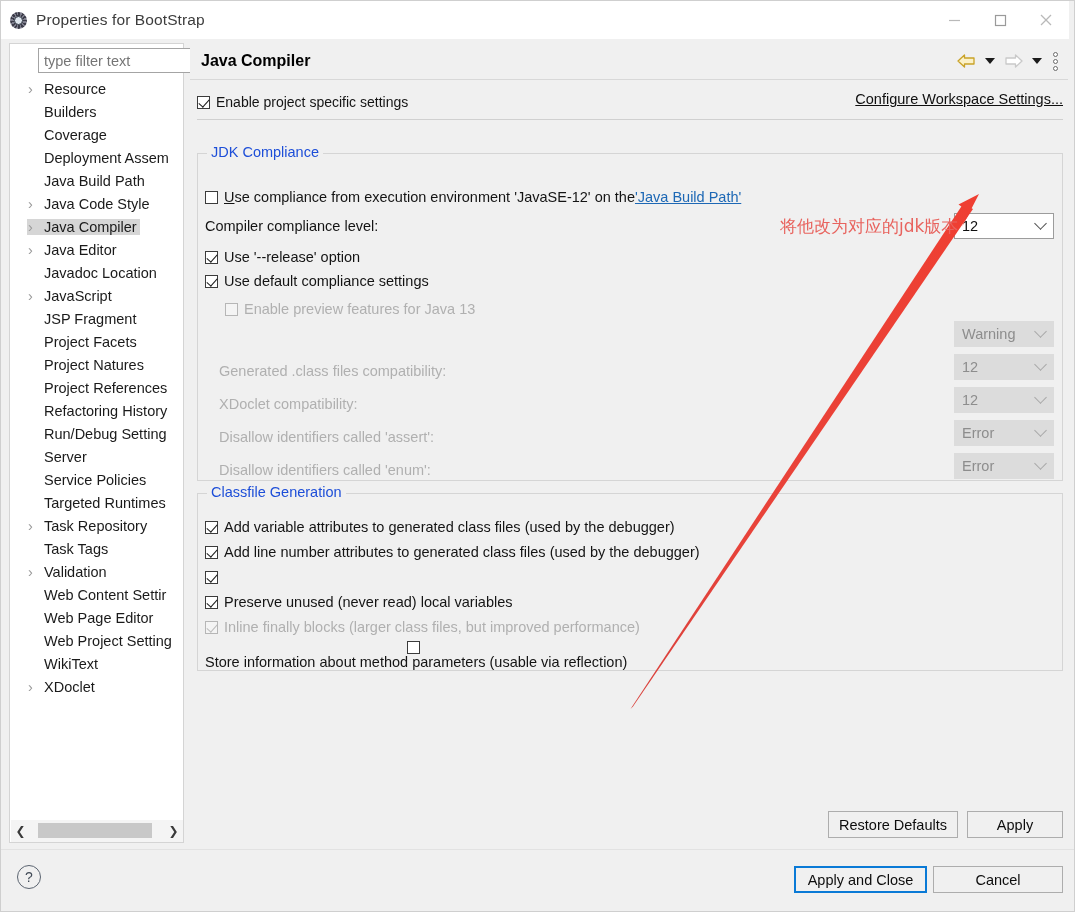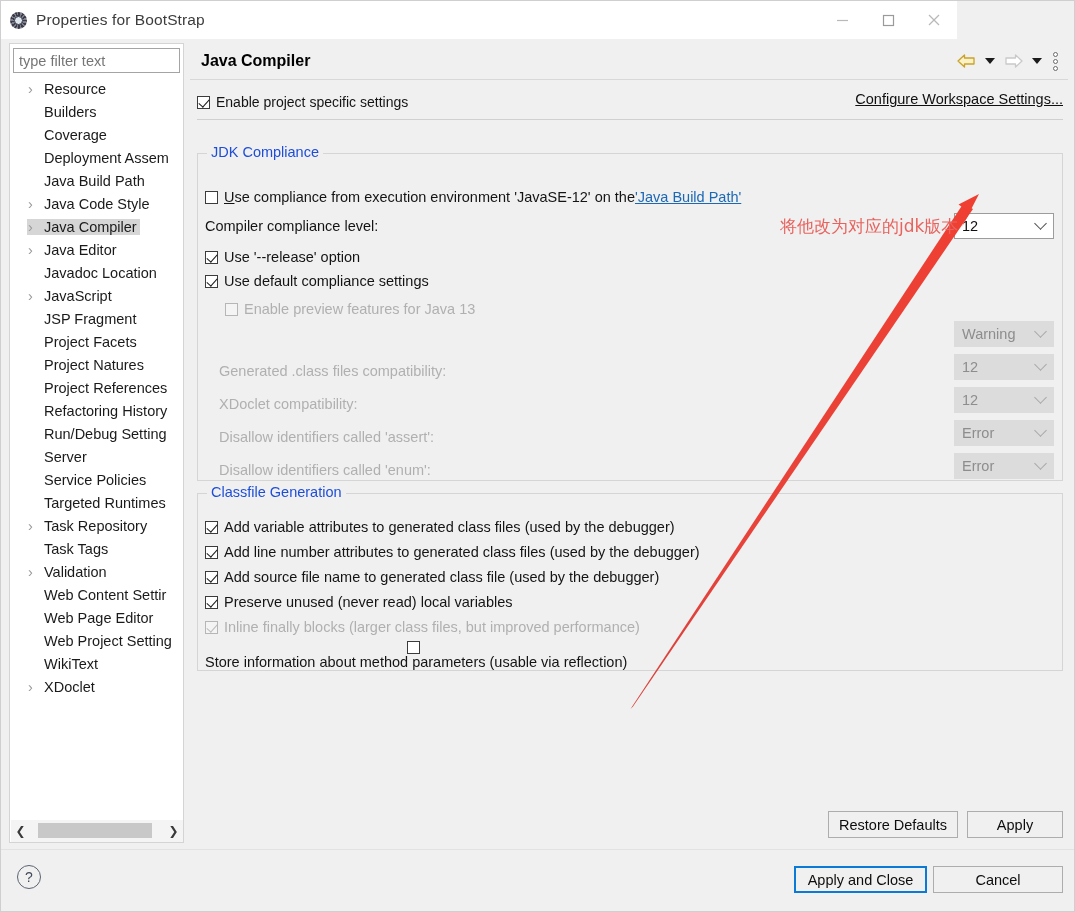--- a/index.html
+++ b/index.html
@@ -16,21 +16,21 @@
   #root {
     position: relative;
     width: 1075px; height: 912px;
     background: #f0f0f0;
     border: 1px solid #cfcfcf;
     overflow: hidden;
   }
 
   
   #titlebar {
-    position: absolute; left: 0; top: 0; width: 956px; height: 38px;
+    position: absolute; left: 0; top: 0; width: 1068px; height: 38px;
     background: #ffffff;
     display: flex; align-items: center;
   }
   #app-icon {
     width: 17px; height: 17px; margin-left: 9px; margin-right: 9px;
     position: relative; flex: none;
   }
   #app-icon .ring {
     position: absolute; left: 0; top: 0; width: 17px; height: 17px;
     border-radius: 50%;
@@ -60,21 +60,21 @@
     border: 1px solid #d4d4d4;
   }
   #filter-wrap {
     position: absolute; left: 3px; top: 4px; width: 167px; height: 25px;
   }
   #filter-input {
     width: 100%; height: 25px;
     border: 1px solid #a4a4a4; background: #ffffff;
     font-family: "Liberation Sans", sans-serif;
     font-size: 14.5px; color: #5d5d5d;
-    padding: 0 5px; outline: none;
+    padding: 0 5px; outline: none; margin-left: 25px;
   }
   #tree-scroll {
     position: absolute; left: 1px; top: 33px; width: 172px; height: 742px;
     overflow: hidden;
   }
   .tree-item {
     position: relative; height: 23px;
     display: flex; align-items: center;
     padding-left: 16px;
     white-space: nowrap;
@@ -508,21 +508,20 @@
           <div class="row" style="left: 7px; top: 22px;">
             <div class="cb checked"></div>
             <span class="lbl">Add variable attributes to generated class files (used by the debugger)</span>
           </div>
           <div class="row" style="left: 7px; top: 47px;">
             <div class="cb checked"></div>
             <span class="lbl">Add line number attributes to generated class files (used by the debugger)</span>
           </div>
           <div class="row" style="left: 7px; top: 72px;">
             <div class="cb checked"></div>
-            <span class="lbl">Add source file name to generated class file (used by the debugger)</span>
           </div>
           <div class="row" style="left: 7px; top: 97px;">
             <div class="cb checked"></div>
             <span class="lbl">Preserve unused (never read) local variables</span>
           </div>
           <div class="row" style="left: 7px; top: 122px;">
             <div class="cb checked dis"></div>
             <span class="lbl dis">Inline finally blocks (larger class files, but improved performance)</span>
           </div>
           <div class="row" style="left: 7px; top: 147px; flex-direction: column;">

